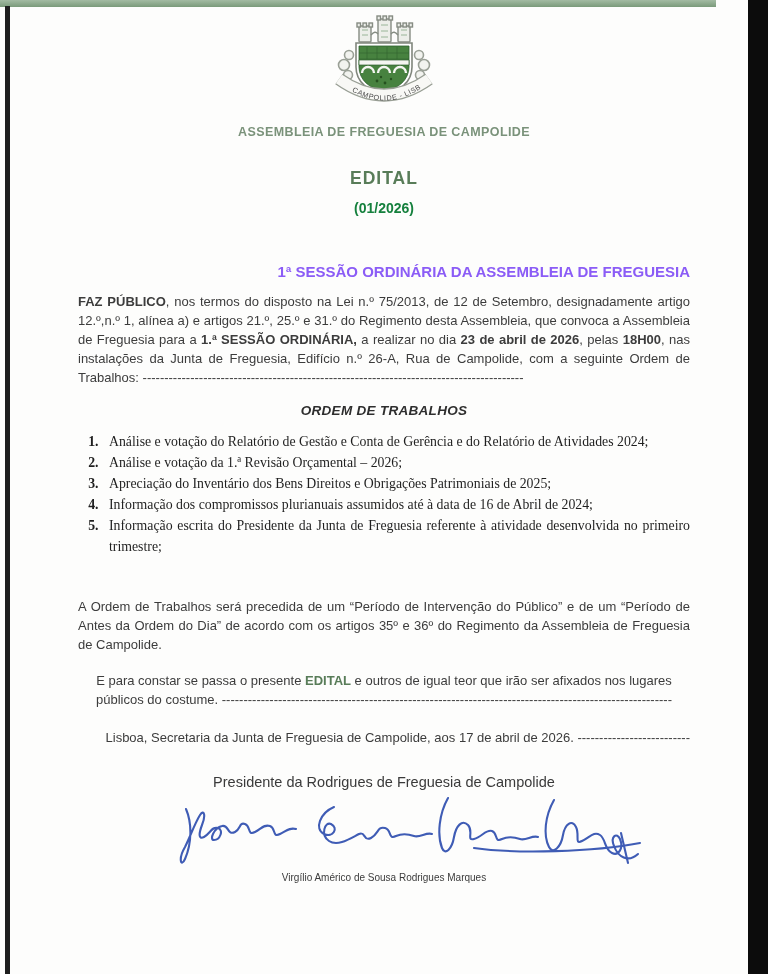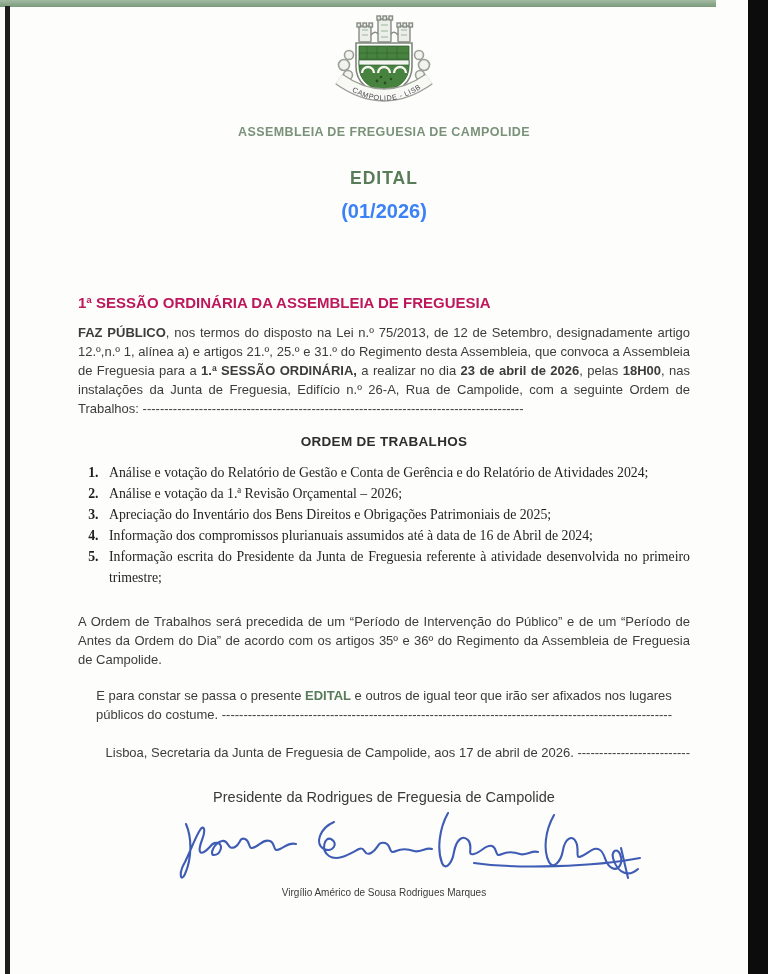--- a/index.html
+++ b/index.html
@@ -14,32 +14,32 @@
   .left-edge { position:absolute; top:6px; left:5px; width:5px; height:968px; background:#1e1e1e; }
   .right-edge { position:absolute; top:0; right:0; width:20px; height:974px; background:#0c0c0c; }
 
   .page { position:absolute; left:78px; top:0; width:612px; }
 
   .crest-wrap { text-align:center; margin-top:13px; height:96px; }
   .org-title { margin-top:16px; text-align:center; font-weight:bold; font-size:12.5px;
     letter-spacing:0.4px; color:#7a927a; }
   .doc-type { margin-top:29px; text-align:center; font-weight:bold; font-size:17.5px;
     letter-spacing:1px; color:#587c58; }
-  .doc-number { margin-top:11px; text-align:center; font-weight:bold; font-size:20px; color:#3b82f6; }
-  .session-title { margin-top:71px; text-align:left; font-weight:bold; font-size:15px; color:#be185d; }
+  .doc-number { margin-top:11px; text-align:center; font-weight:bold; font-size:14px; color:#15803d; }
+  .session-title { margin-top:47px; text-align:right; font-weight:bold; font-size:15px; color:#8b5cf6; }
 
   .p { font-size:13px; line-height:19px; color:#3c3c3c; margin:0; text-align:justify; }
   .p.first { margin-top:51px; }
   .p.second { margin-top:12px; }
-  .p.intervencao { margin-top:24px; }
+  .p.intervencao { margin-top:40px; }
   .p.constar { margin-top:17px; text-align:center; }
   .p.dateline { margin-top:19px; text-align:right; }
 
   .ordem-heading { margin-top:16px; text-align:center; font-weight:bold; font-size:13.5px;
-    color:#2e2e2e; letter-spacing:0.3px; }
+    color:#2e2e2e; letter-spacing:0.3px;font-style:italic; }
   ol.ordem { margin:13px 0 0 0; padding-left:24px; }
   ol.ordem li { font-family:"Liberation Serif", serif; font-size:13.8px; line-height:21px;
     color:#1f1f1f; text-align:justify; padding-left:7px; }
   ol.ordem li::marker { font-weight:bold; }
 
   .president-line { margin-top:27px; text-align:center; font-size:14.5px; color:#3a3a3a; }
   .signature-wrap { margin-top:1px; margin-left:98px; height:80px; }
   .signer-name { margin-top:1px; text-align:center; font-size:10px; color:#3c3c3c; }
 </style>
 </head>

